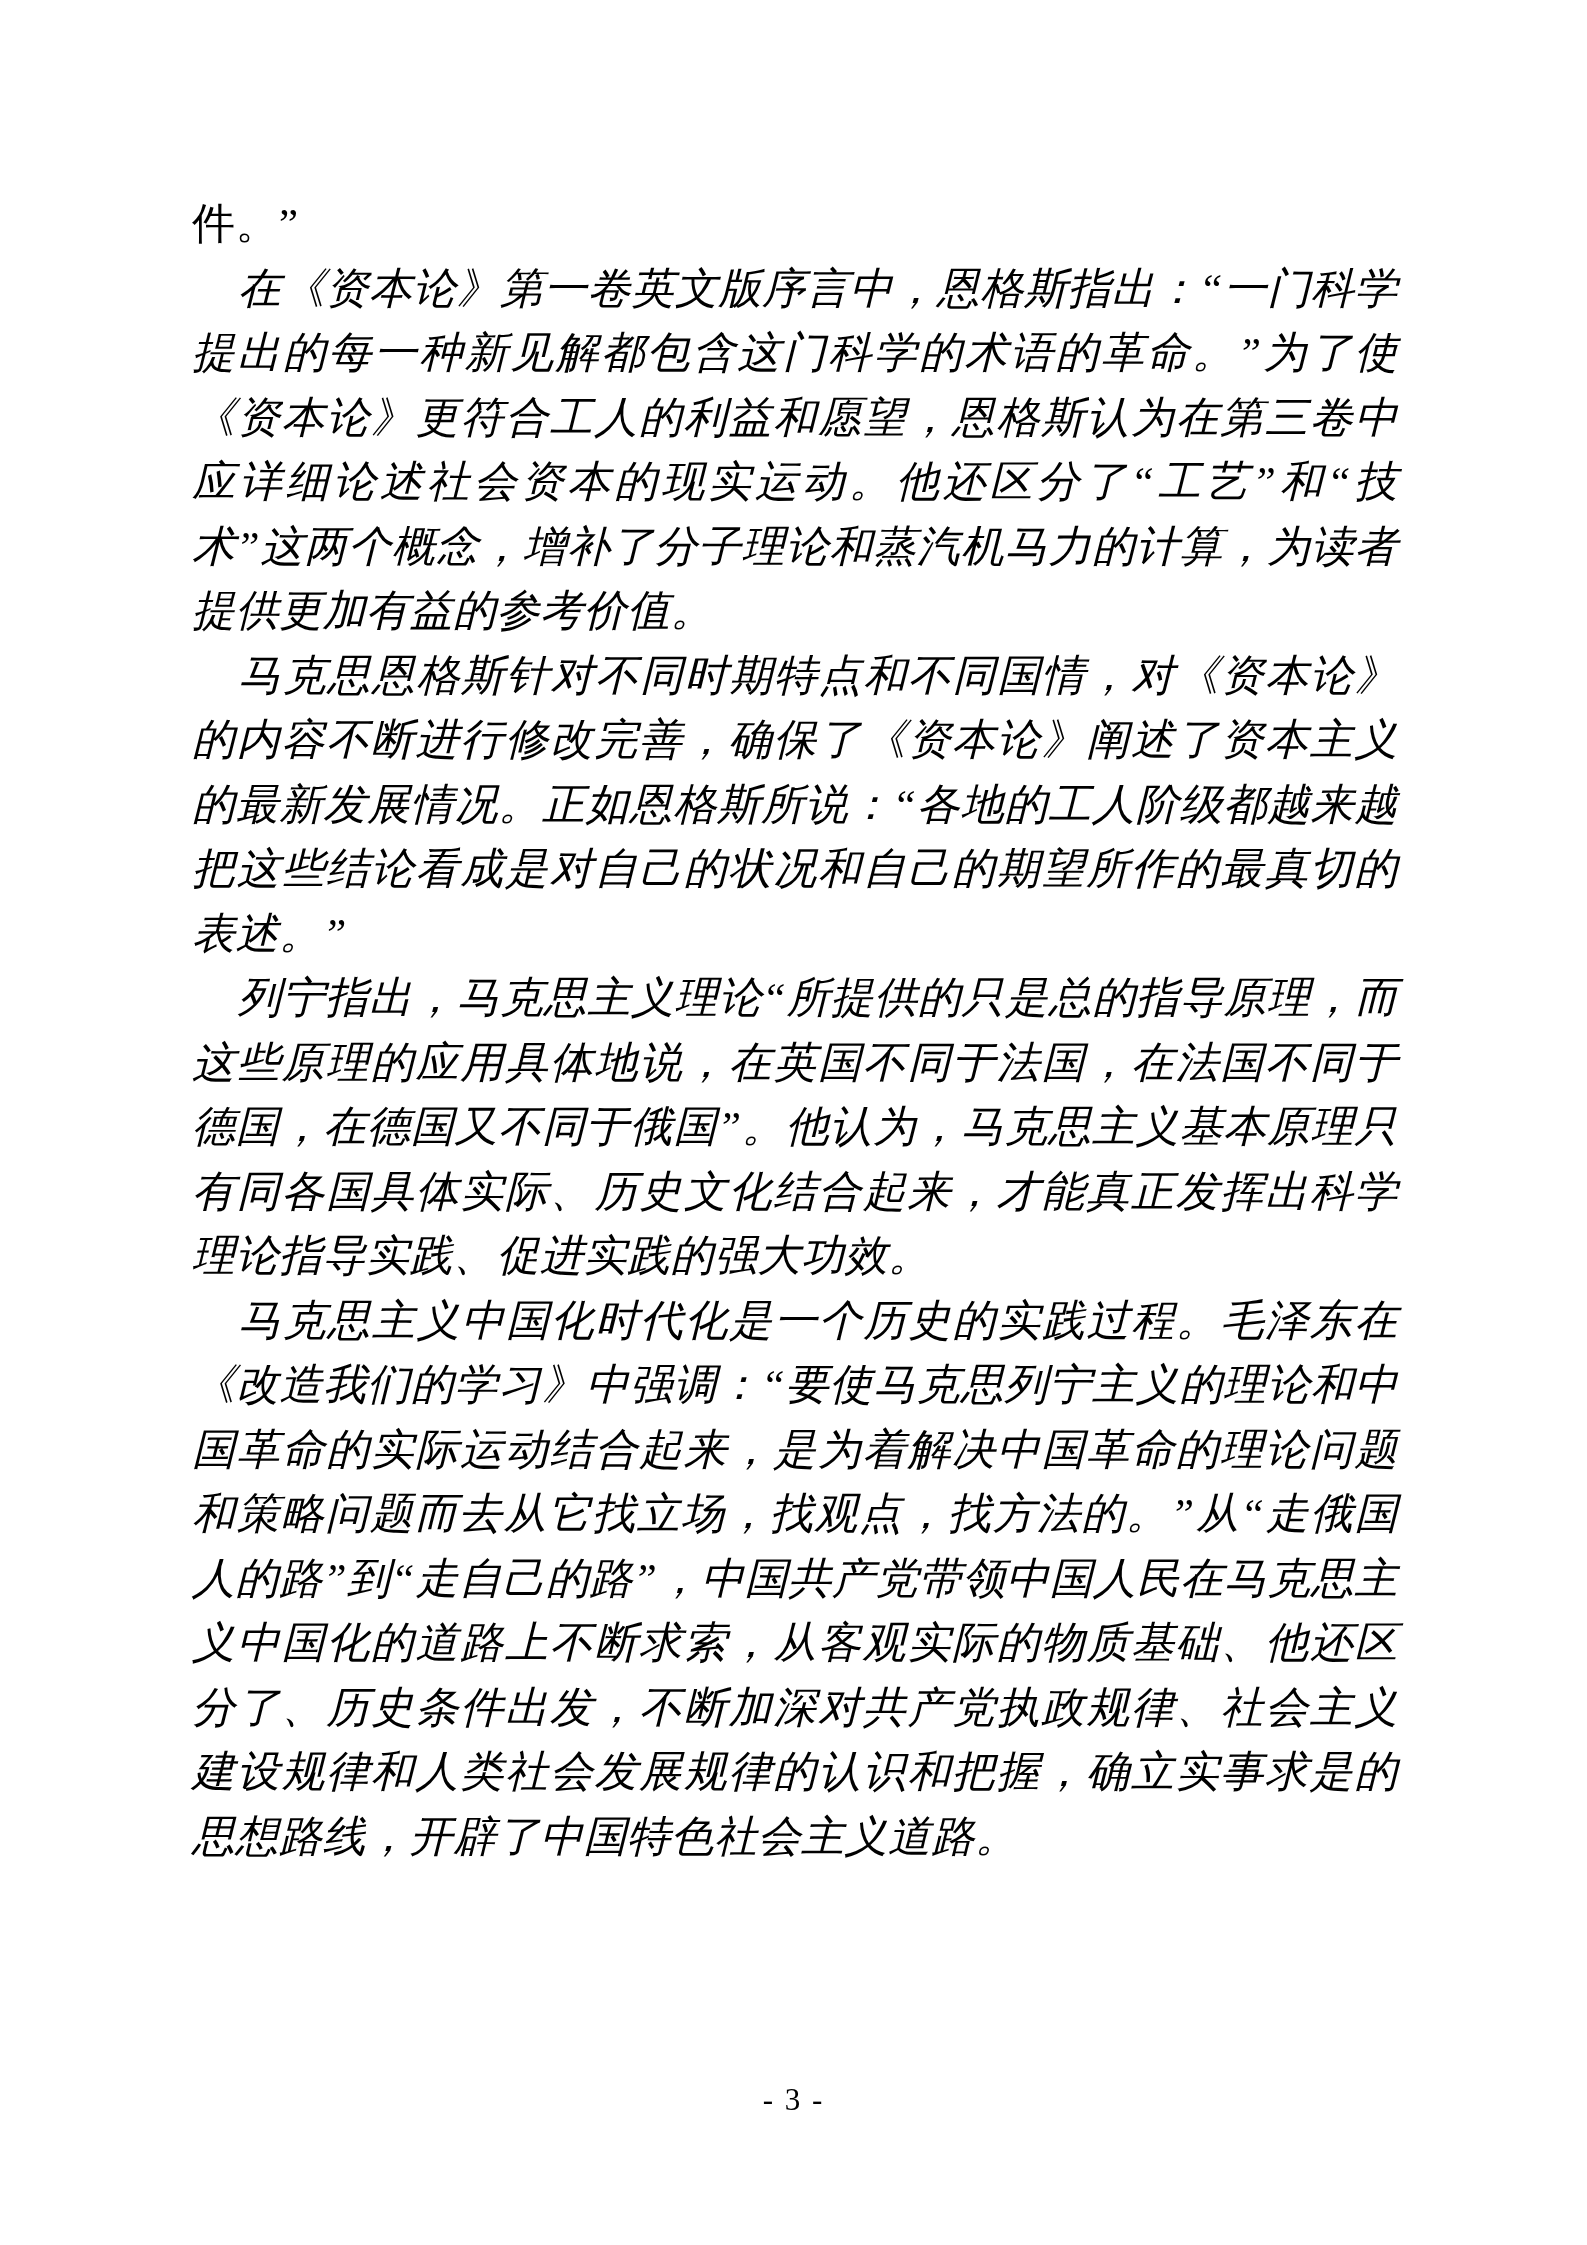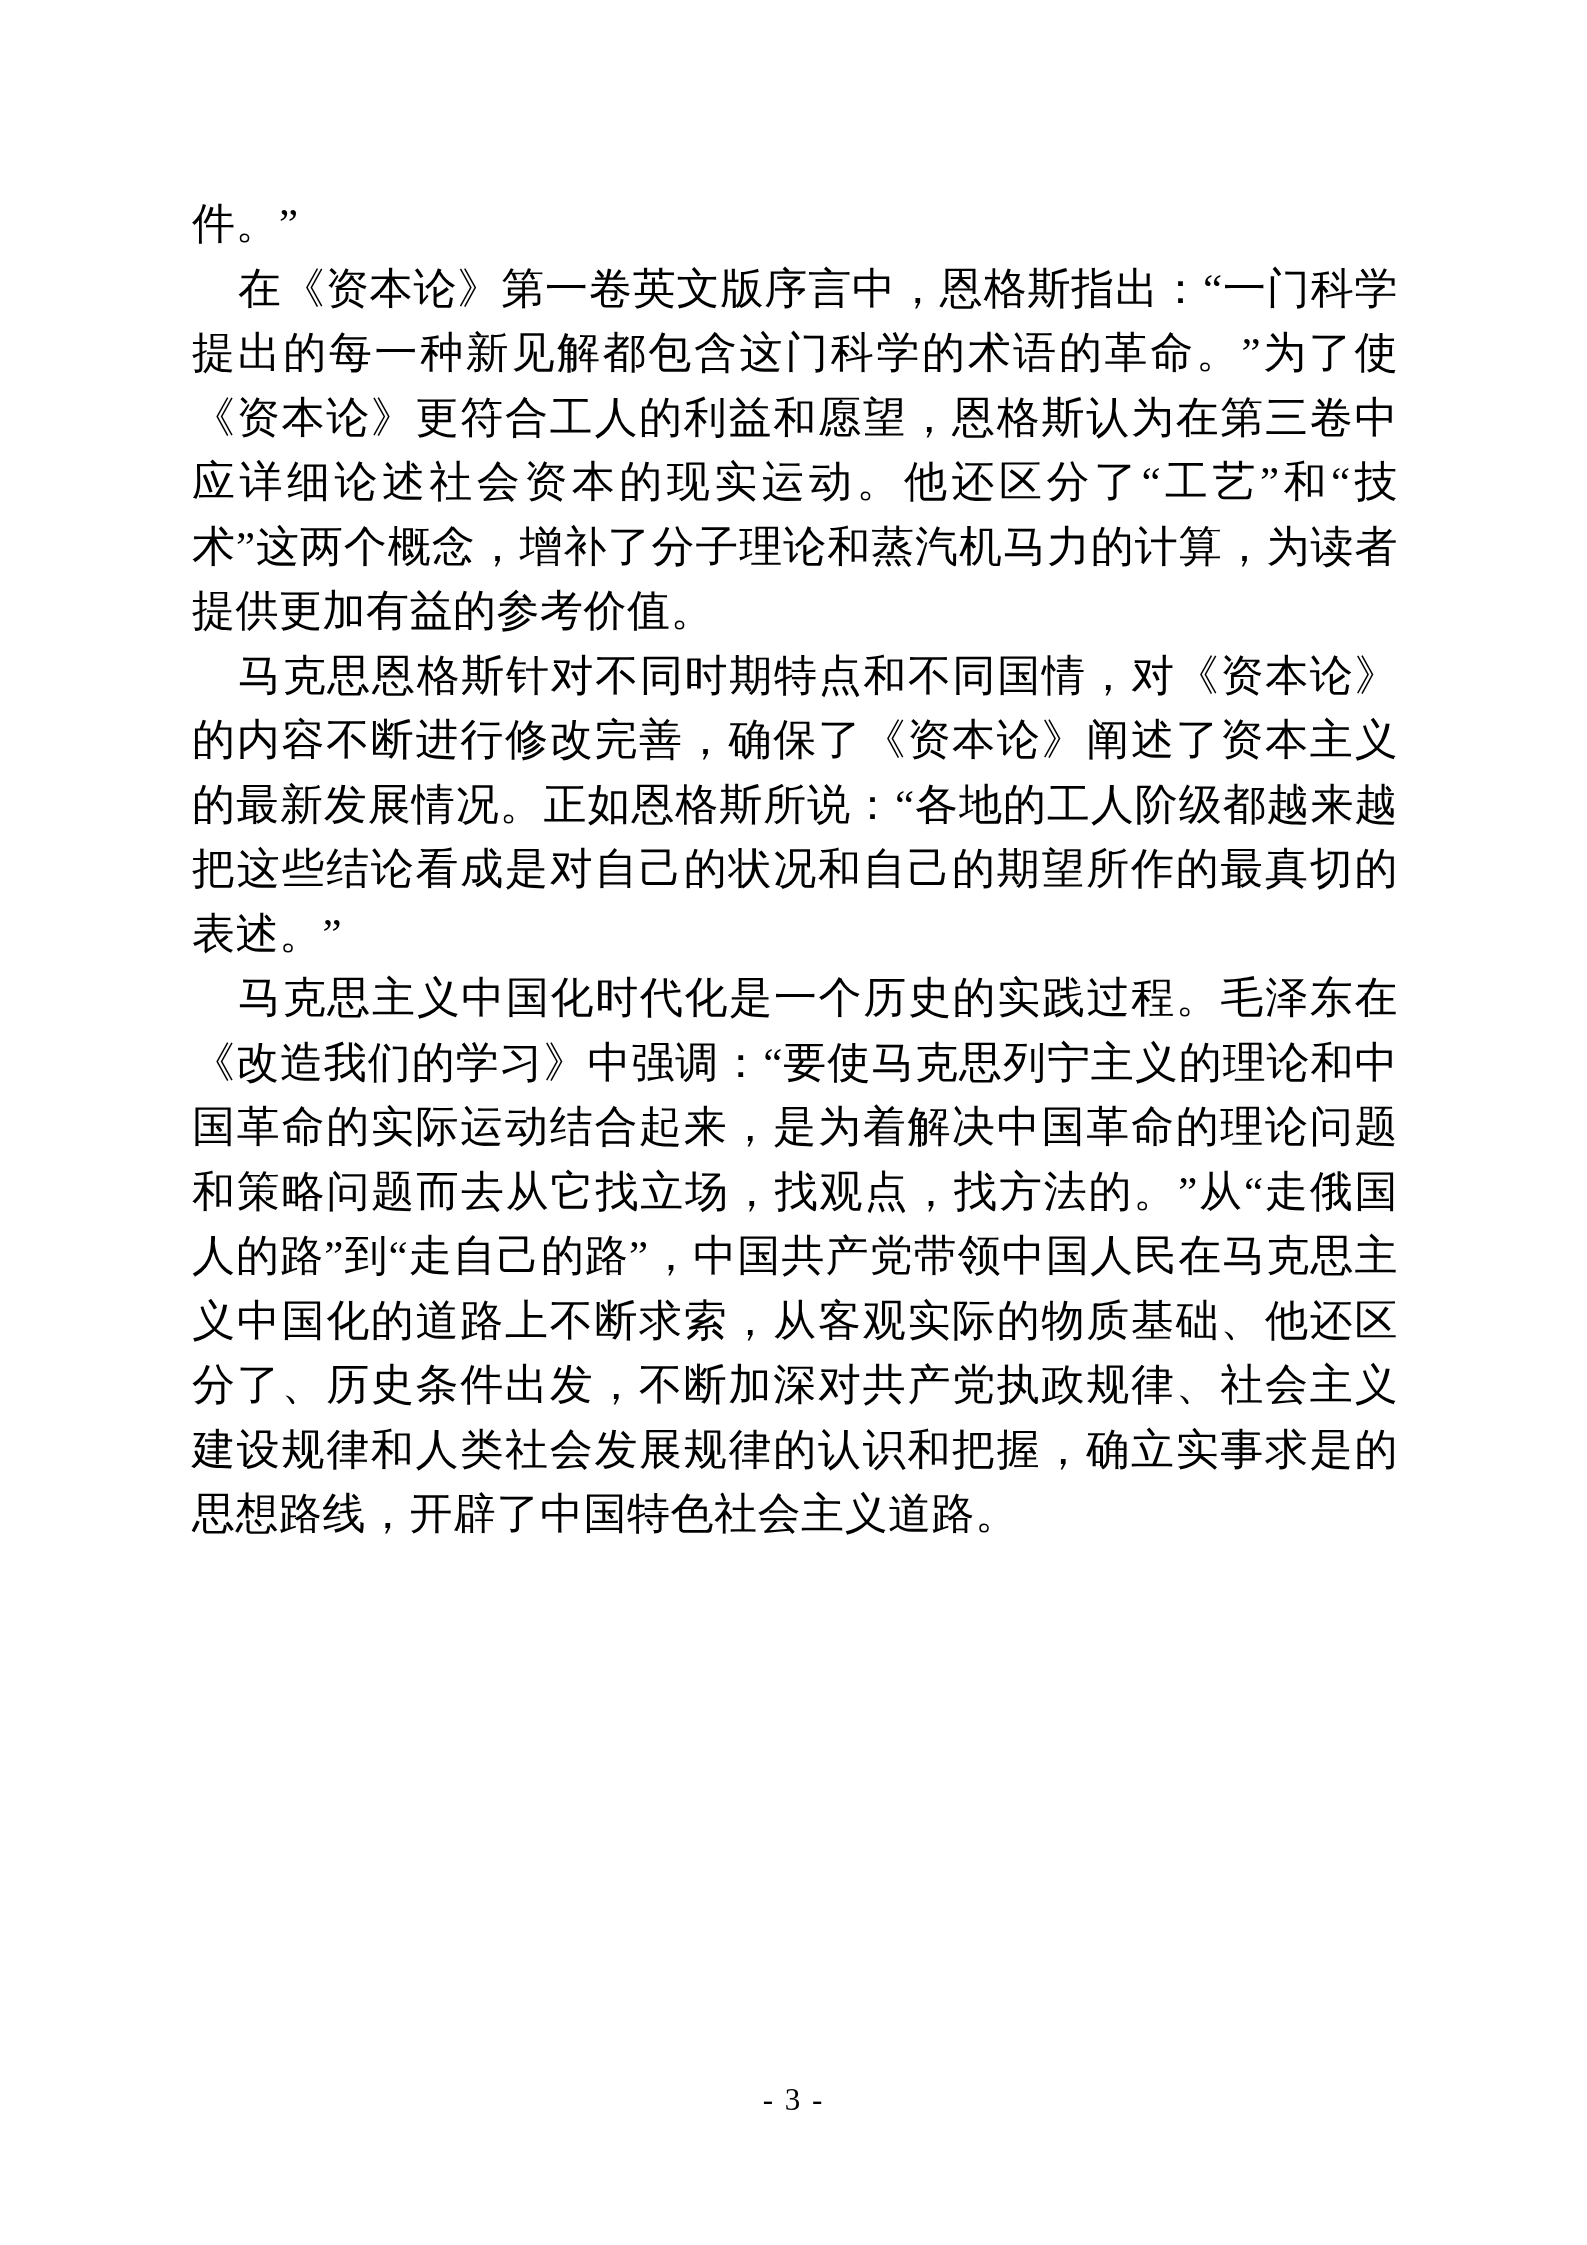--- a/index.html
+++ b/index.html
@@ -33,36 +33,38 @@
       text-align: justify;
       text-justify: inter-character;
       letter-spacing: 0.5px;
     }
     .para {
       margin: 0;
       padding: 0;
     }
     .para.indent {
       text-indent: 46px;
+      font-style: italic;
     }
     .page-number {
       position: absolute;
       left: 0;
       top: 2082px;
       width: 1587px;
       text-align: center;
       font-size: 31px;
       line-height: 36px;
       letter-spacing: 2px;
     }
   </style>
 </head>
 <body>
 
 <div class="page">
   <div class="doc-text">
       <p class="para">件。”</p>
       <p class="para indent">在《资本论》第一卷英文版序言中，恩格斯指出：“一门科学提出的每一种新见解都包含这门科学的术语的革命。”为了使《资本论》更符合工人的利益和愿望，恩格斯认为在第三卷中应详细论述社会资本的现实运动。他还区分了“工艺”和“技术”这两个概念，增补了分子理论和蒸汽机马力的计算，为读者提供更加有益的参考价值。</p>
       <p class="para indent">马克思恩格斯针对不同时期特点和不同国情，对《资本论》的内容不断进行修改完善，确保了《资本论》阐述了资本主义的最新发展情况。正如恩格斯所说：“各地的工人阶级都越来越把这些结论看成是对自己的状况和自己的期望所作的最真切的表述。”</p>
+      <p class="para indent">列宁指出，马克思主义理论“所提供的只是总的指导原理，而这些原理的应用具体地说，在英国不同于法国，在法国不同于德国，在德国又不同于俄国”。他认为，马克思主义基本原理只有同各国具体实际、历史文化结合起来，才能真正发挥出科学理论指导实践、促进实践的强大功效。</p>
       <p class="para indent">马克思主义中国化时代化是一个历史的实践过程。毛泽东在《改造我们的学习》中强调：“要使马克思列宁主义的理论和中国革命的实际运动结合起来，是为着解决中国革命的理论问题和策略问题而去从它找立场，找观点，找方法的。”从“走俄国人的路”到“走自己的路”，中国共产党带领中国人民在马克思主义中国化的道路上不断求索，从客观实际的物质基础、他还区分了、历史条件出发，不断加深对共产党执政规律、社会主义建设规律和人类社会发展规律的认识和把握，确立实事求是的思想路线，开辟了中国特色社会主义道路。</p>
     </div>
   <div class="page-number">- 3 -</div>
 </div>
 
 </body></html>

